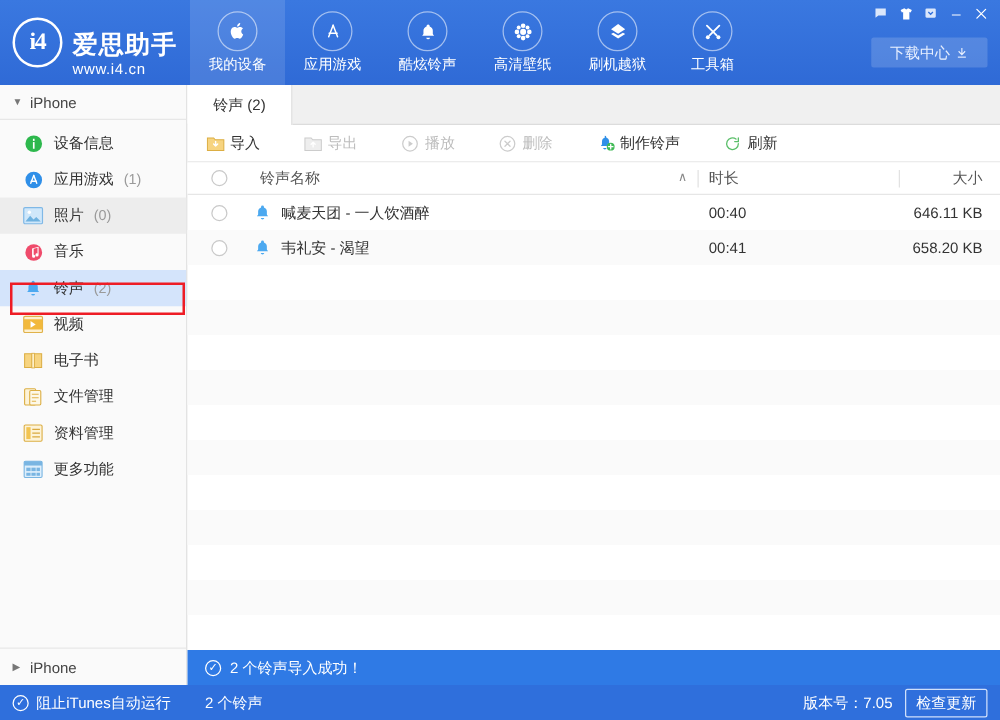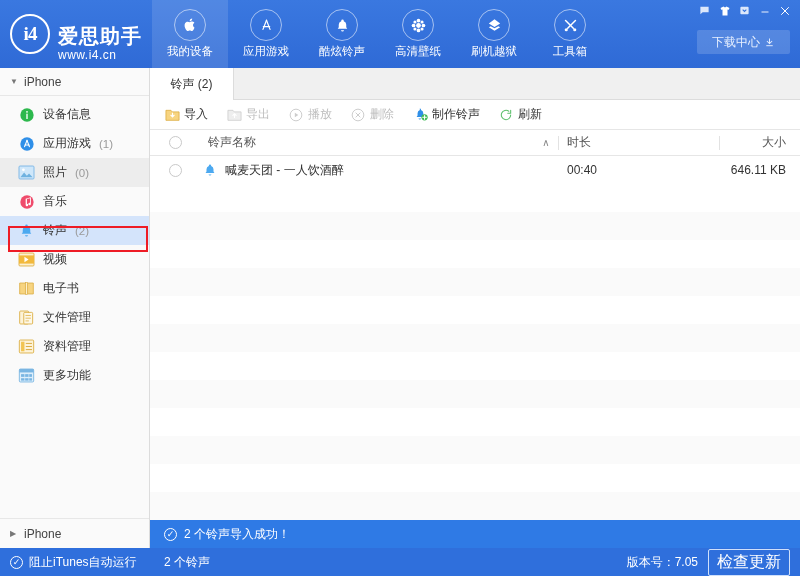--- a/index.html
+++ b/index.html
@@ -92,21 +92,21 @@
 
   
   .main { position:absolute; left:150px; top:68px; right:0; bottom:28px; background:#fff; }
   .tabstrip { height:32px; background:#f0f0f0; border-bottom:1px solid #dcdcdc; display:flex; }
   .tab {
     min-width:84px; padding:0 16px; height:32px; display:flex; align-items:center;
     justify-content:center; font-size:12px; color:#333; cursor:pointer;
   }
   .tab.active { background:#fff; border-right:1px solid #dcdcdc; }
 
-  .toolbar { height:30px; display:flex; align-items:center; padding-left:14px; gap:18px;
+  .toolbar { height:30px; display:flex; align-items:center; padding-left:14px; gap:34px;
              border-bottom:1px solid #e6e6e6; }
   .tb { display:flex; align-items:center; gap:4px; font-size:12px; color:#333; cursor:pointer; }
   .tb.disabled { color:#bdbdbd; cursor:default; }
   .tb-ic { width:16px;height:16px; display:flex;align-items:center;justify-content:center; font-size:13px;}
 
   .thead { height:26px; display:flex; align-items:center; border-bottom:1px solid #e6e6e6;
            color:#555; font-size:12px; background:#fff; position:relative; }
   .cb { width:13px;height:13px;border:1px solid #c9c9c9;border-radius:50%;background:#fff; flex:0 0 13px;}
   .col-chk { width:50px; display:flex; justify-content:center; }
   .col-name { flex:1; padding-left:8px; }
@@ -131,21 +131,21 @@
            display:flex;align-items:center;justify-content:center;font-size:9px;line-height:1;}
 
   
   .status {
     position:absolute; left:0; right:0; bottom:0; height:28px; background:#2f6fdc;
     color:#fff; font-size:12px; display:flex; align-items:center;
   }
   .st-left { width:150px; display:flex; align-items:center; gap:6px; padding-left:10px; }
   .st-mid { flex:1; padding-left:14px; }
   .st-right { display:flex; align-items:center; gap:10px; padding-right:10px;padding-left:30px; }
-  .upd-btn { border:1px solid #cfe0fb; border-radius:2px; padding:2px 8px; font-size:16px; cursor:pointer; }
+  .upd-btn { border:1px solid #cfe0fb; border-radius:2px; padding:2px 8px; font-size:12px; cursor:pointer; }
 
   .chk-round { width:13px;height:13px;border:1px solid #fff;border-radius:50%;
                display:flex;align-items:center;justify-content:center;font-size:9px;line-height:1;}
   svg { display:block; }
 </style>
 </head>
 <body>
 
 <div class="app">
 
@@ -506,20 +506,38 @@
           </span>
           <span>喊麦天团 - 一人饮酒醉</span>
         </div>
         <div class="col-sort"></div>
         <div class="vdiv" style="background:transparent"></div>
         <div class="col-dur">00:40</div>
         <div class="vdiv" style="background:transparent"></div>
         <div class="col-size">646.11 KB</div>
       </div>
 
+      <div class="row alt">
+        <div class="col-chk">
+            <span class="cb"></span>
+          </div>
+        <div class="col-name" style="display:flex;align-items:center;gap:7px;padding-left:2px;">
+          <span class="row-bell">
+            <svg width="14" height="14" viewBox="0 0 24 24" fill="#4ca9f0">
+                <path d="M12 2.5a2 2 0 0 1 2 2v.6a6 6 0 0 1 4 5.6v4l1.6 2.3H4.4L6 14.7v-4a6 6 0 0 1 4-5.6v-.6a2 2 0 0 1 2-2zm0 19a2.6 2.6 0 0 0 2.5-2h-5a2.6 2.6 0 0 0 2.5 2z"></path>
+              </svg>
+          </span>
+          <span>韦礼安 - 渴望</span>
+        </div>
+        <div class="col-sort"></div>
+        <div class="vdiv" style="background:transparent"></div>
+        <div class="col-dur">00:41</div>
+        <div class="vdiv" style="background:transparent"></div>
+        <div class="col-size">658.20 KB</div>
+      </div>
 
       <div class="empty-rows">
         <div class="empty-row"></div>
         <div class="empty-row alt"></div>
         <div class="empty-row"></div>
         <div class="empty-row alt"></div>
         <div class="empty-row"></div>
         <div class="empty-row alt"></div>
         <div class="empty-row"></div>
         <div class="empty-row alt"></div>

